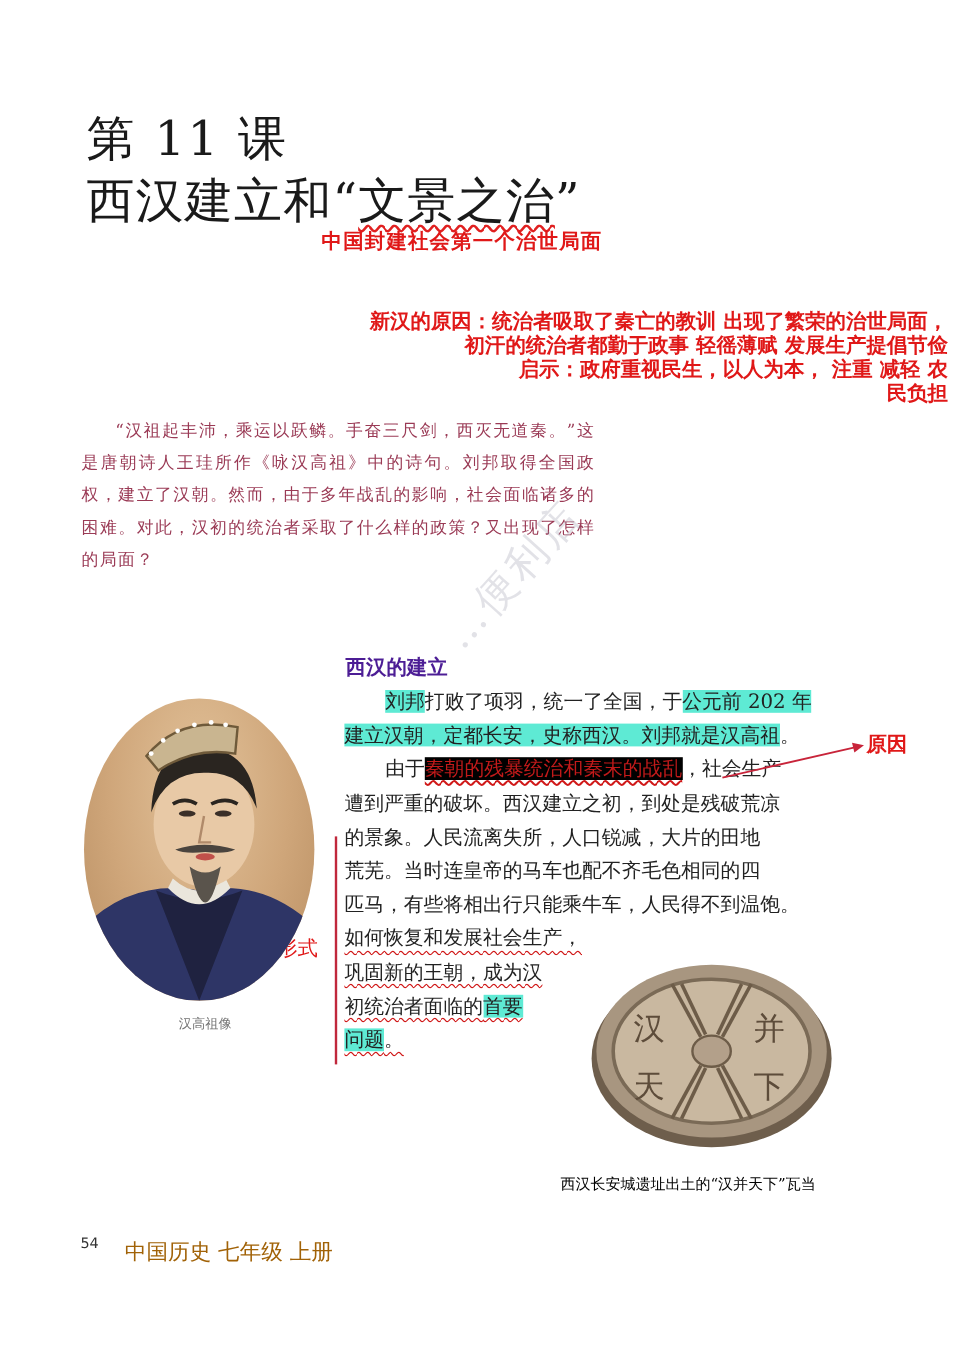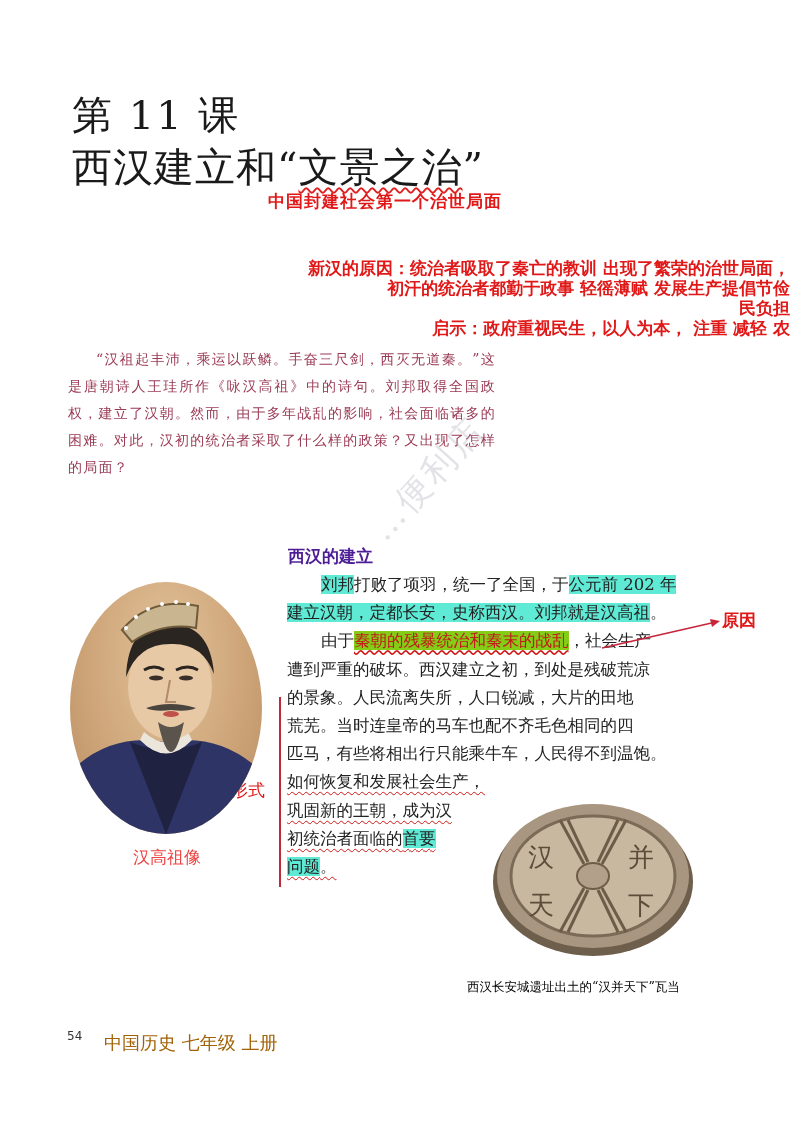--- a/index.html
+++ b/index.html
@@ -32,37 +32,37 @@
                  font-family: "DejaVu Serif", serif; letter-spacing: 4px; }
 
     
     .section-title { left: 288px; top: 545px; font-size: 17px; font-weight: bold; color: #4c1d95;
                      font-family: "DejaVu Sans", sans-serif; }
     .body-text { left: 287px; top: 571px; width: 420px; font-size: 16.5px; line-height: 28.2px;
                  color: #222; font-family: "DejaVu Serif", serif; }
     .bl { white-space: nowrap; height: 28.2px; }
     .indent { padding-left: 34px; }
     .hl-yellow { background: #5eead4; }
-    .hl-orange { background: #84cc16; color: #c21a1a; text-decoration: underline wavy #d01818;
+    .hl-orange { background: #000000; color: #c21a1a; text-decoration: underline wavy #d01818;
                  text-underline-offset: 3px; }
     .wavy-under { text-decoration: underline wavy #d01818; text-decoration-thickness: 1px;
                   text-underline-offset: 4px; }
 
     
     .reason-label { left: 722px; top: 609px; font-size: 17px; white-space: nowrap; }
     .arrow-svg { left: 600px; top: 612px; }
     .vline { left: 279px; top: 697px; width: 2px; height: 190px; background: #c0283c; }
     .hanchu-label { left: 197px; top: 779px; font-size: 17px; color: #e01818; white-space: nowrap;
                     font-family: "DejaVu Serif", serif; }
 
     
     .portrait { left: 70px; top: 582px; width: 192px; height: 252px; border-radius: 50%;
                 overflow: hidden;
                 background: radial-gradient(ellipse at 50% 30%, #e2c29a 0%, #cfa67a 55%, #b88e62 100%); }
-    .portrait-caption { left: 133px; top: 846px; font-size: 17px; color: #ef4444; white-space: nowrap; }
+    .portrait-caption { left: 149px; top: 846px; font-size: 11px; color: #737373; white-space: nowrap; }
 
     
     .tile { left: 488px; top: 790px; width: 210px; height: 170px; }
     .tile-caption { left: 467px; top: 979px; font-size: 12.5px; color: #000000; white-space: nowrap; }
 
     
     .page-no { left: 67px; top: 1029px; font-size: 12px; color: #333;
                font-family: "DejaVu Sans", sans-serif; }
     .book-name { left: 104px; top: 1031px; font-size: 18px; color: #a16207; white-space: nowrap; }
   </style>
@@ -72,22 +72,22 @@
 <div class="abs lesson-no">第 11 课</div>
 <div class="abs lesson-title">
   <span>西汉建立和</span><span>“</span><span class="wavy-red">文景之治</span><span>”</span>
 </div>
 
 <div class="abs anno-red subtitle-note">中国封建社会第一个治世局面</div>
 
 <div class="abs anno-red note-block">
   <div class="note-line note-l1">新汉的原因：统治者吸取了秦亡的教训 出现了繁荣的治世局面，</div>
   <div class="note-line note-l2">初汗的统治者都勤于政事 轻徭薄赋 发展生产提倡节俭</div>
+  <div class="note-line note-l3">启示：政府重视民生，以人为本，  注重 减轻 农</div>
   <div class="note-line note-l4">民负担</div>
-  <div class="note-line note-l3">启示：政府重视民生，以人为本，  注重 减轻 农</div>
 </div>
 
 <div class="abs intro">“汉祖起丰沛，乘运以跃鳞。手奋三尺剑，西灭无道秦。”这是唐朝诗人王珪所作《咏汉高祖》中的诗句。刘邦取得全国政权，建立了汉朝。然而，由于多年战乱的影响，社会面临诸多的困难。对此，汉初的统治者采取了什么样的政策？又出现了怎样的局面？</div>
 
 <div class="abs watermark">…便利店</div>
 
 <div class="abs section-title">西汉的建立</div>
 
 <div class="abs body-text">
   <div class="bl indent">

